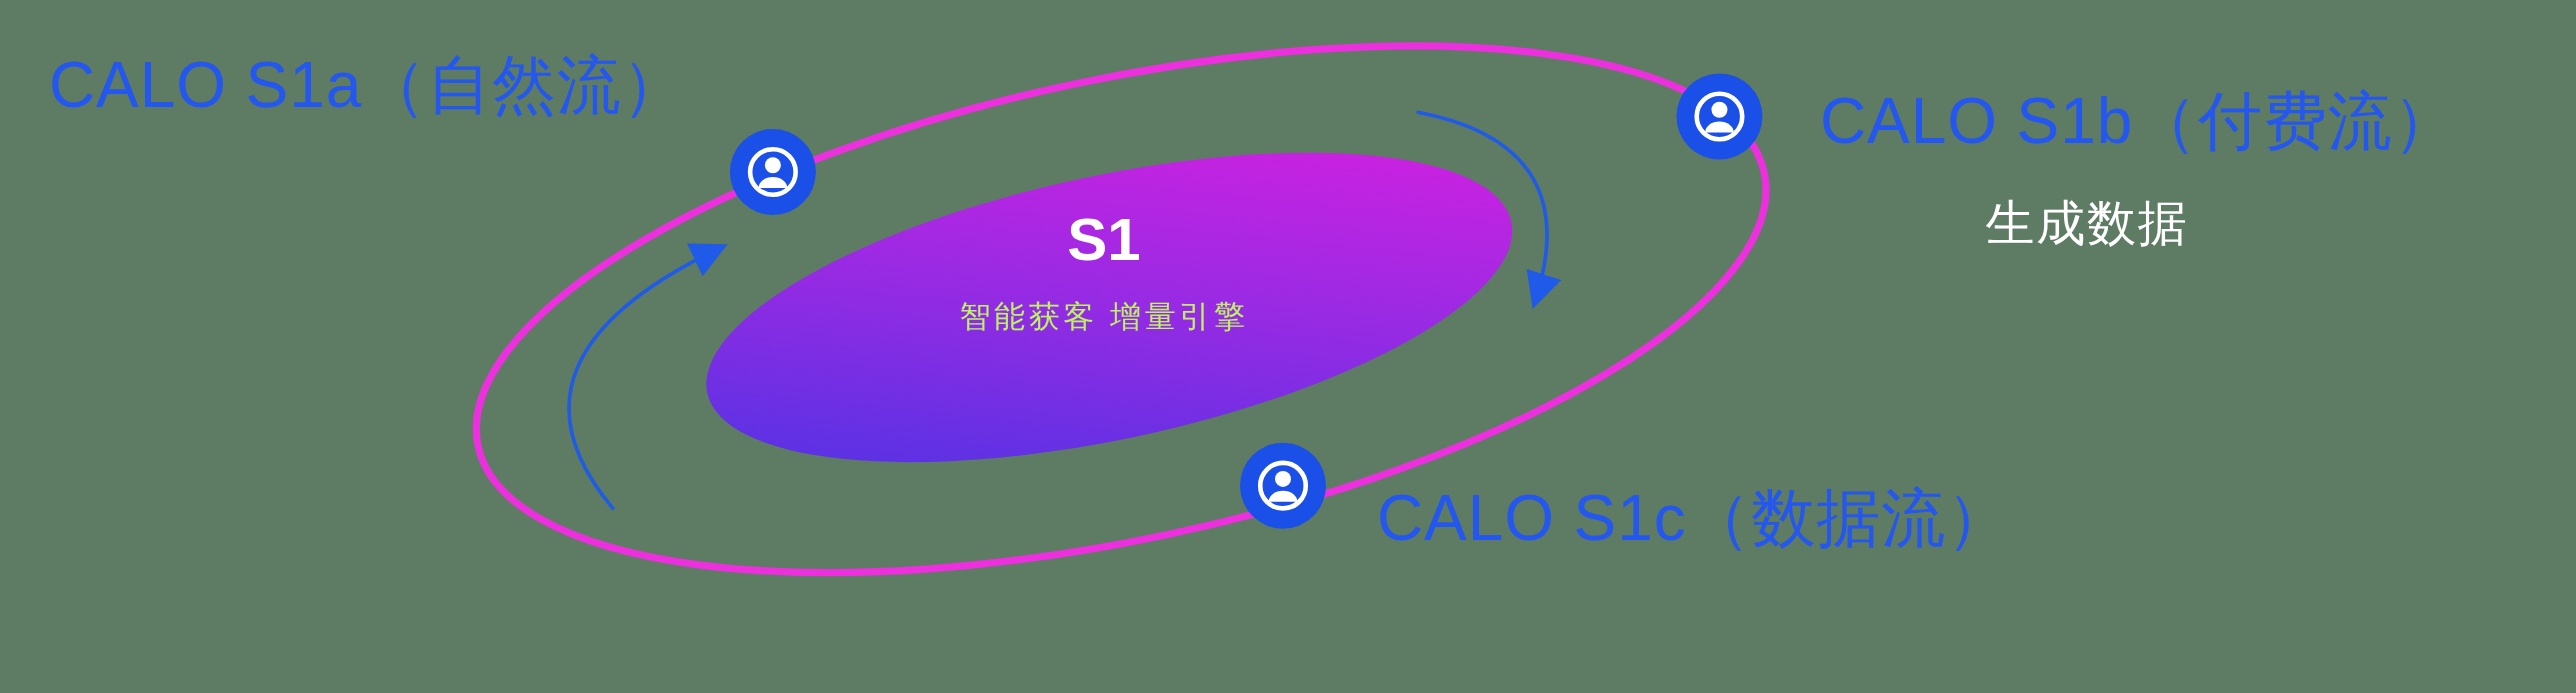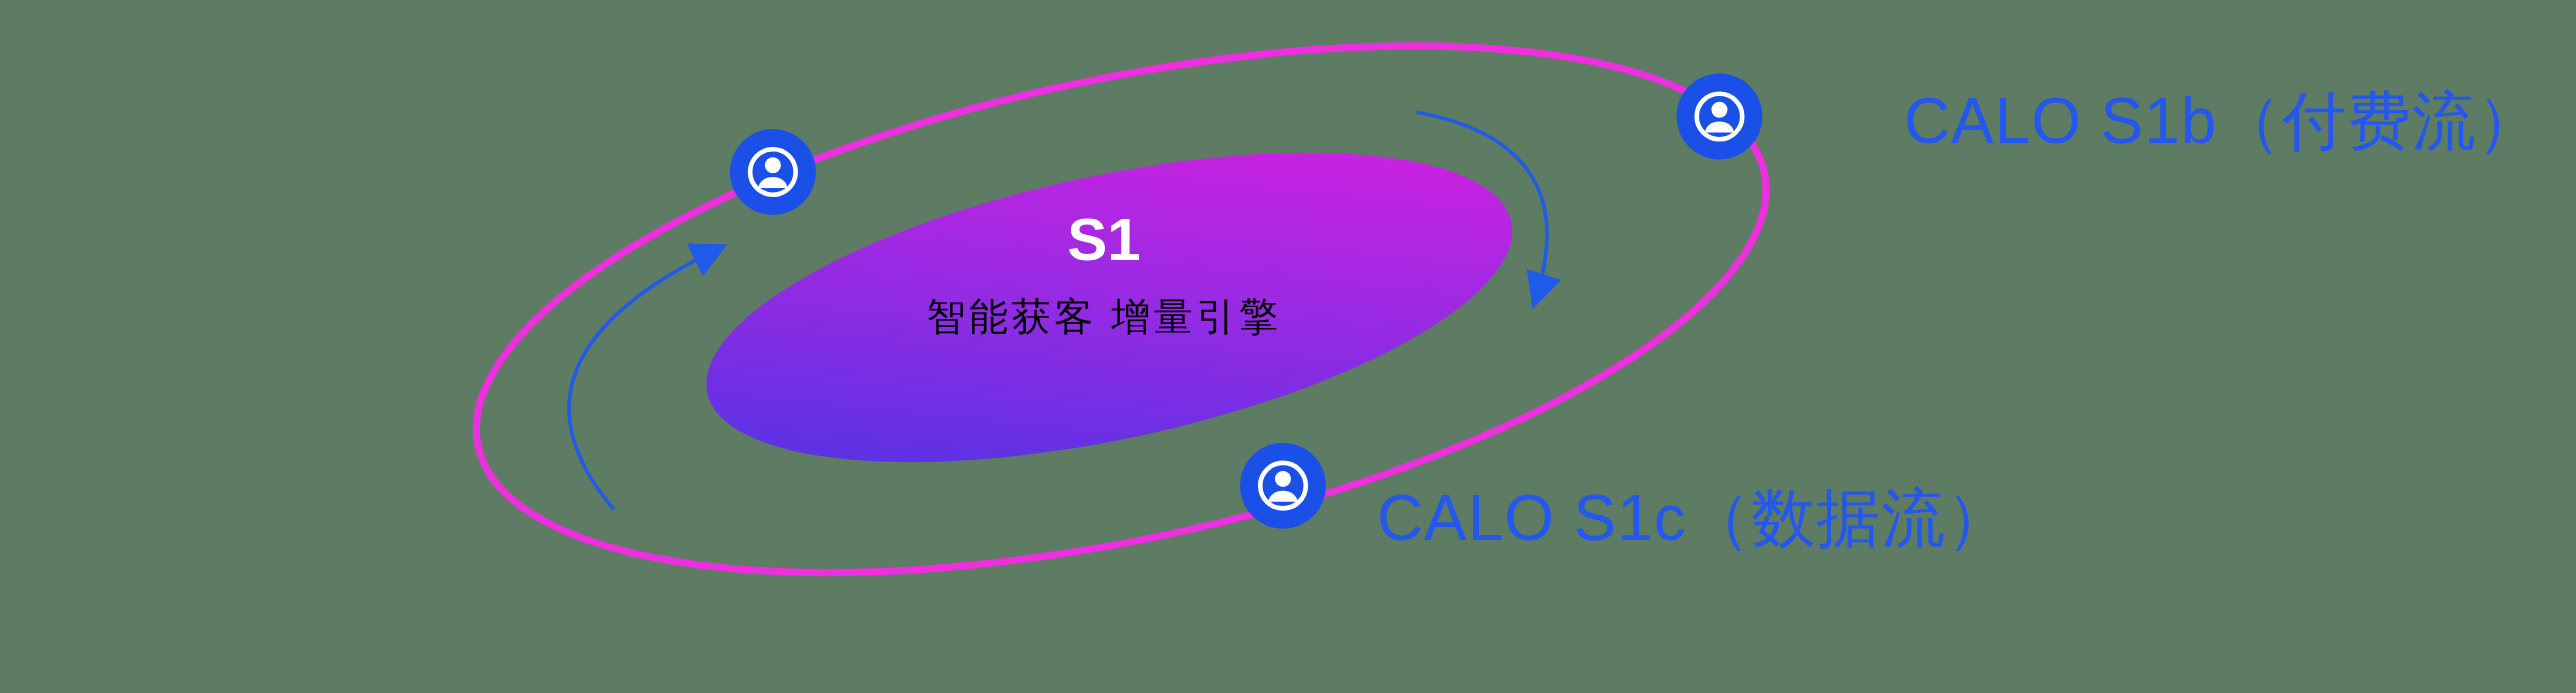--- a/index.html
+++ b/index.html
@@ -25,23 +25,23 @@
     letter-spacing:1.8px;
     transform:translate(-50%,-50%);
   }
   .core-title{
     font-size:60px;
     font-weight:700;
     color:#ffffff;
     transform:translate(-50%,-50%);
   }
   .core-subtitle{
-    font-size:39px;
+    font-size:31px;
     font-weight:500;
-    color:#000000;
+    color:#bef264;
     letter-spacing:3.6px;
     transform:translate(-50%,-50%);
   }
 </style>
 </head>
 <body>
 
 <div class="stage">
 
   <svg class="svg-layer" viewBox="0 0 2833 763">
@@ -71,19 +71,21 @@
     <path d="M 1558 123 Q 1745 158 1688 332" fill="none" stroke="#1f5ae8" stroke-width="4" marker-end="url(#arrowHead)"></path>
 
     <use href="#userNode" x="799" y="138" width="102" height="102"></use>
     <use href="#userNode" x="1840" y="77" width="102" height="102"></use>
     <use href="#userNode" x="1360" y="483" width="102" height="102"></use>
   </svg>
 
   <div class="label core-title" style="left:1104px;top:239px;">S1</div>
   <div class="label core-subtitle" style="left:1104px;top:317px;">智能获客  增量引擎</div>
 
+  <div class="label label-title" style="left:49px;top:42px;">CALO S1a（自然流）</div>
 
-  <div class="label label-title" style="left:1904px;top:78px;">CALO S1b（付费流）</div>
+  <div class="label label-title" style="left:1820px;top:78px;">CALO S1b（付费流）</div>
+  <div class="label label-sub" style="left:2087px;top:224px;">生成数据</div>
 
   <div class="label label-title" style="left:1377px;top:475px;">CALO S1c（数据流）</div>
 
 </div>
 
 
 </body></html>

